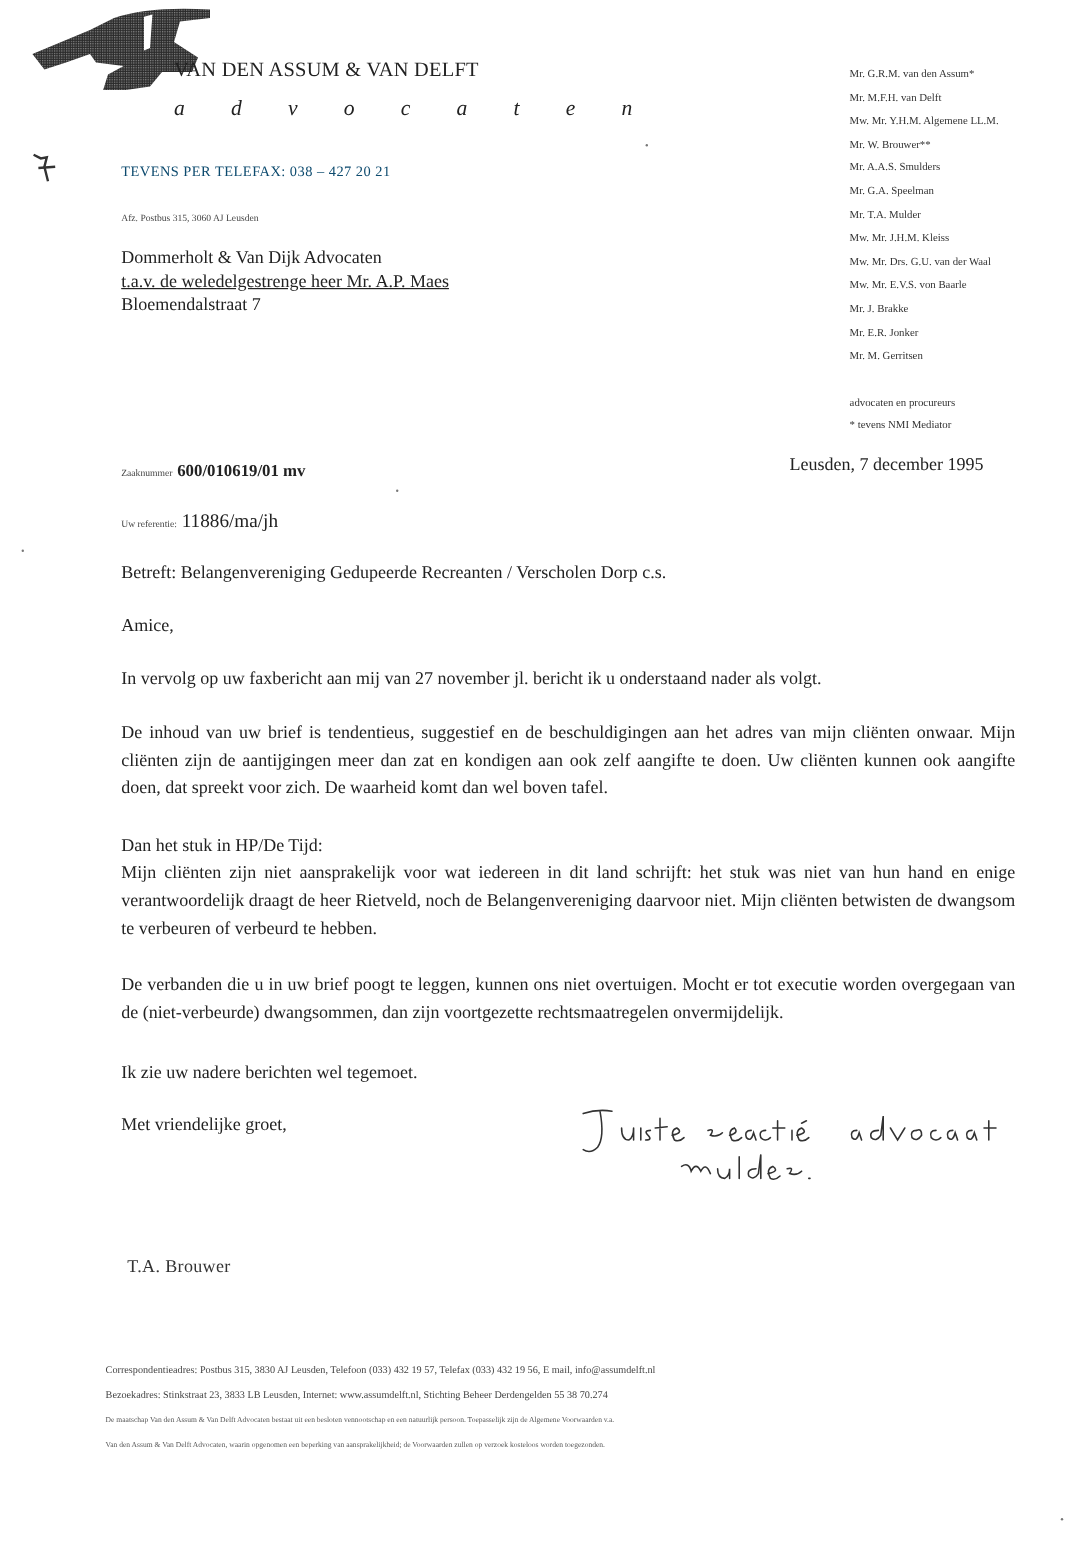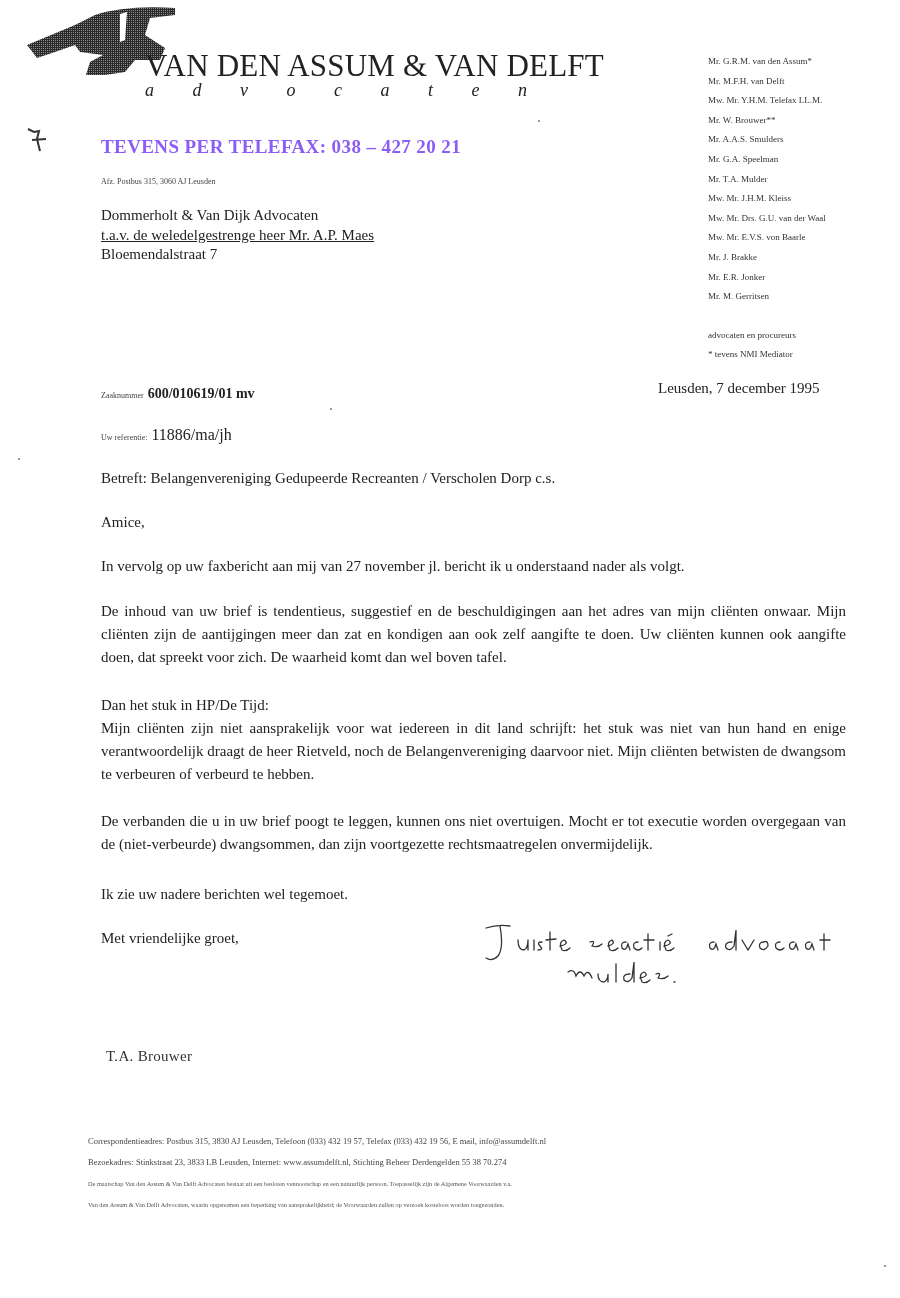--- a/index.html
+++ b/index.html
@@ -1,24 +1,24 @@
 <!DOCTYPE html>
 <html><head>
 <meta charset="utf-8">
 <style>
   html, body { margin: 0; padding: 0; background: #ffffff; }
   body { width: 900px; height: 1298px; position: relative; overflow: hidden;
          font-family: "Liberation Serif", "DejaVu Serif", serif; color: #1a1a1a; }
   .abs { position: absolute; }
   .logo { left: 25px; top: 0px; width: 150px; height: 75px; }
-  .firm-name { left: 145px; top: 48px; font-size: 31px; letter-spacing: 0.2px; color: #222; white-space: nowrap; }
+  .firm-name { left: 145px; top: 48px; font-size: 17px; letter-spacing: 0.2px; color: #222; white-space: nowrap; }
   .firm-sub { left: 145px; top: 80px; font-size: 18px; font-style: italic; color: #222; white-space: nowrap; letter-spacing: 38.5px; }
   .partners { left: 708px; top: 52px; font-size: 9px; line-height: 19.6px; color: #333; white-space: nowrap; }
   .partners .gap { height: 19px; }
-  .fax { left: 101px; top: 136px; font-size: 19px; font-weight: bold; color: #8b5cf6; letter-spacing: 0.4px; white-space: nowrap; }
+  .fax { left: 101px; top: 136px; font-size: 12px; font-weight: normal; color: #0c4a6e; letter-spacing: 0.4px; white-space: nowrap; }
   .sender-line { left: 101px; top: 177px; font-size: 8px; color: #444; white-space: nowrap; }
   .address { left: 101px; top: 206px; font-size: 15px; line-height: 19.5px; color: #222; white-space: nowrap; }
   .address .courier { font-style: italic; font-weight: bold; }
   .address .attn { text-decoration: underline; }
   .caseline { left: 101px; top: 384px; white-space: nowrap; color: #222; }
   .small-label { font-size: 8px; color: #444; }
   .case-no { font-size: 14px; font-weight: bold; }
   .refline { left: 101px; top: 426px; white-space: nowrap; color: #222; }
   .ref-no { font-size: 16px; }
   .date { left: 658px; top: 380px; font-size: 15px; color: #222; white-space: nowrap; }
@@ -53,21 +53,21 @@
   </defs>
   <path d="M2,45 L50,25 L70,15 Q100,5 150,8 L150,15 L125,18 L120,35 L140,48 L135,60 L110,60 L100,72 L60,78 L65,62 L78,55 L55,52 L50,45 L30,52 L12,58 Z" fill="url(#dots)"></path>
   <path d="M95,14 L102,12 L100,40 L95,42 Z" fill="#ffffff"></path>
 </svg>
 <div class="abs firm-name">VAN DEN ASSUM &amp; VAN DELFT</div>
 <div class="abs firm-sub">advocaten</div>
 
 <div class="abs partners">
   <div>Mr. G.R.M. van den Assum*</div>
   <div>Mr. M.F.H. van Delft</div>
-  <div>Mw. Mr. Y.H.M. Telefax LL.M.</div>
+  <div>Mw. Mr. Y.H.M. Algemene LL.M.</div>
   <div>Mr. W. Brouwer**</div>
   <div>Mr. A.A.S. Smulders</div>
   <div>Mr. G.A. Speelman</div>
   <div>Mr. T.A. Mulder</div>
   <div>Mw. Mr. J.H.M. Kleiss</div>
   <div>Mw. Mr. Drs. G.U. van der Waal</div>
   <div>Mw. Mr. E.V.S. von Baarle</div>
   <div>Mr. J. Brakke</div>
   <div>Mr. E.R. Jonker</div>
   <div>Mr. M. Gerritsen</div>

